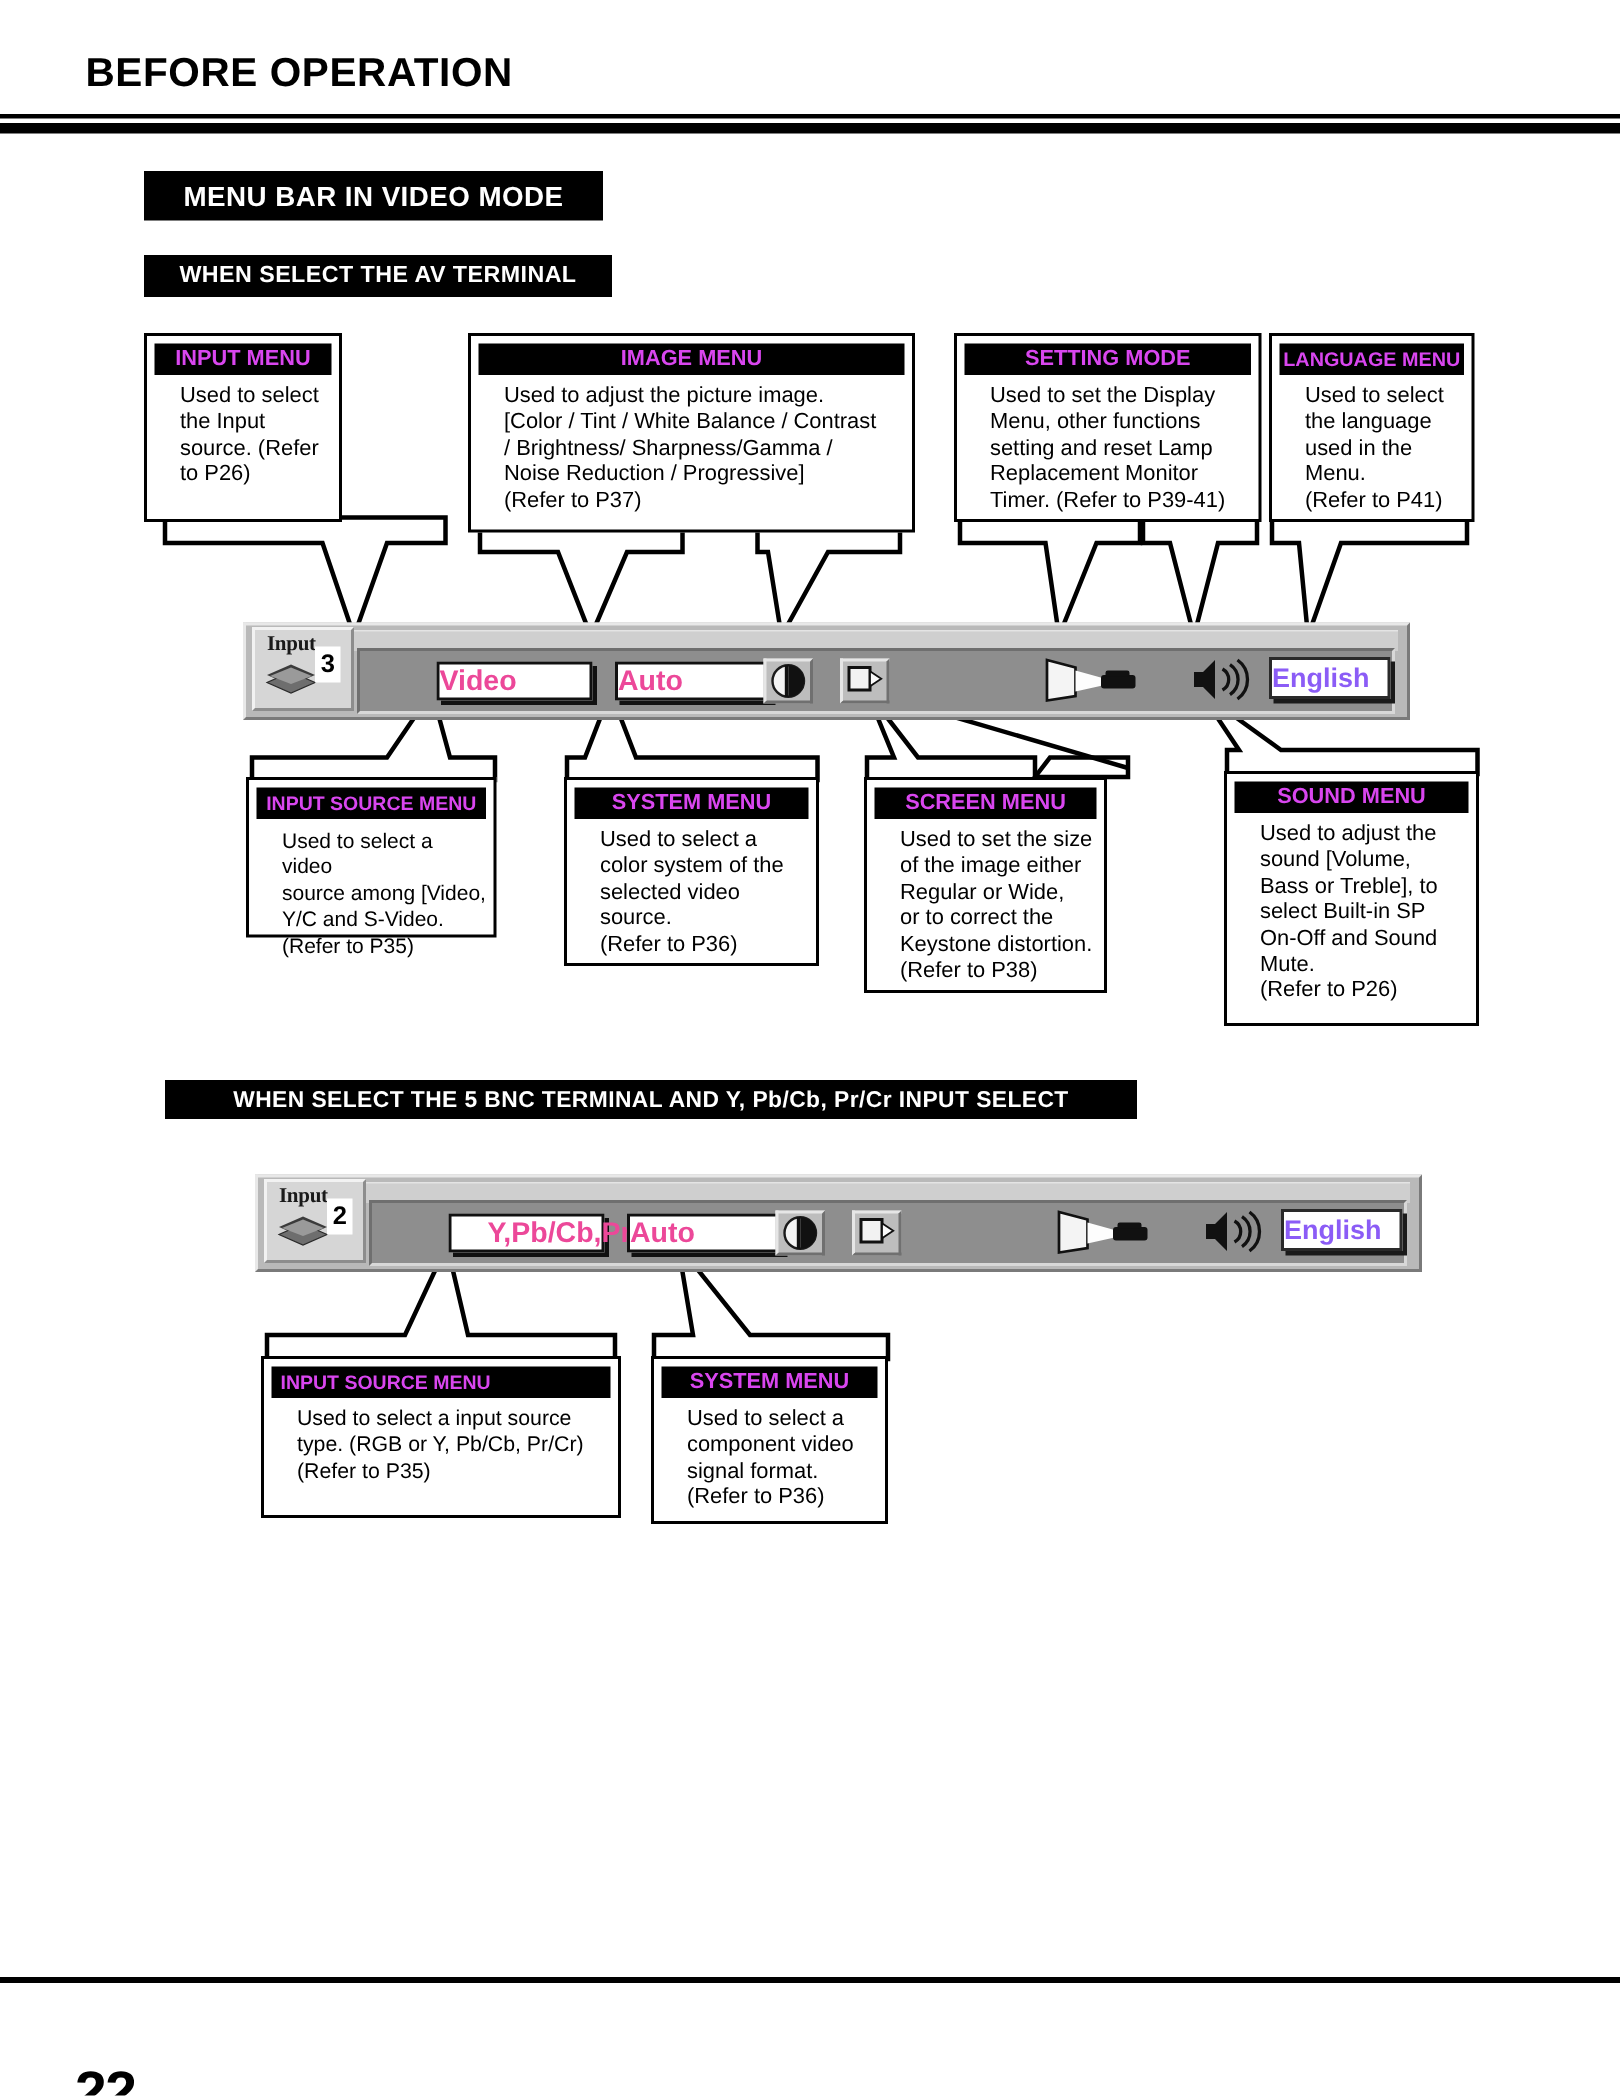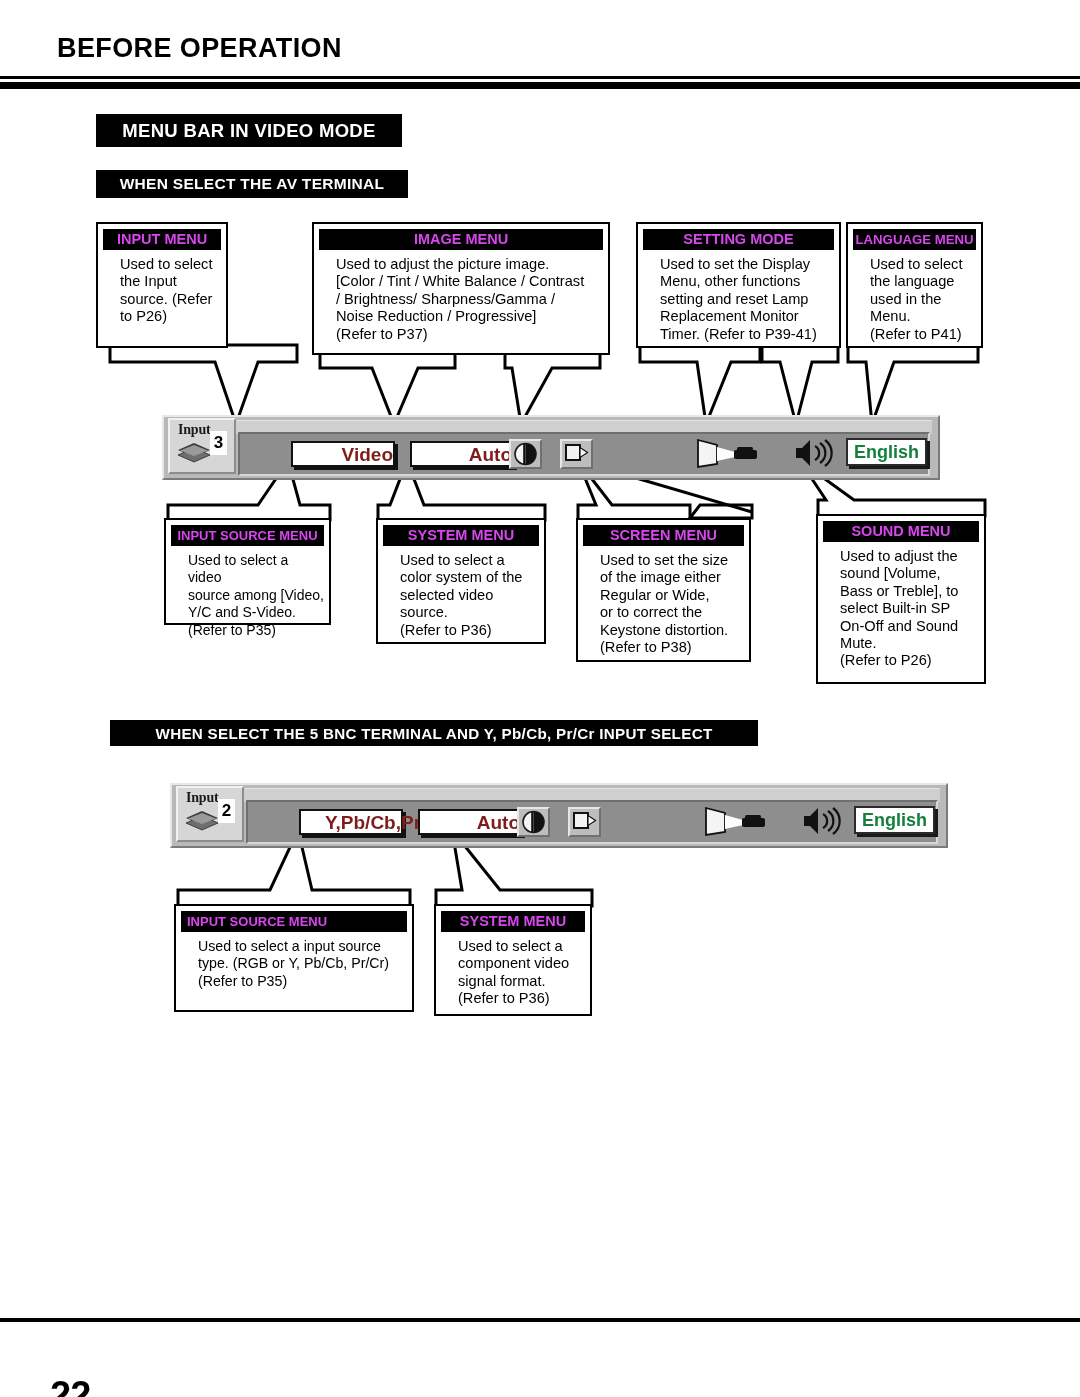--- a/index.html
+++ b/index.html
@@ -175,41 +175,40 @@
     border-right: 2px solid #d8d8d8;
     border-bottom: 2px solid #d8d8d8;
     box-sizing: border-box;
   }
   .mb-select {
     position: absolute;
     background: #ffffff;
     border: 2px solid #111;
     box-sizing: border-box;
     font-weight: bold;
-    text-align: right;
-    color: #7f1d1d;
+    text-align: left;
+    color: #ec4899;
     box-shadow: 3px 3px 0 #111;
   }
   .mb-icon-box {
     position: absolute;
     background: #bdbdbd;
     border-top: 2px solid #e6e6e6;
     border-left: 2px solid #e6e6e6;
     border-right: 2px solid #707070;
     border-bottom: 2px solid #707070;
     box-sizing: border-box;
   }
   .mb-lang-btn {
     position: absolute;
     background: #ffffff;
     border: 2px solid #2a2a2a;
     box-sizing: border-box;
-    text-align: center;
-    font-weight: bold;
-    color: #15803d;
+    font-weight: bold;
+    color: #8b5cf6;
     box-shadow: 3px 3px 0 #1a1a1a;
   }
   .mb-plain-icon {
     position: absolute;
   }
 
   
   .footer-rule {
     position: absolute;
     left: 0; top: 1318px;
@@ -370,21 +369,21 @@
 
 <div class="callout" style="left:376px; top:518px; width:170px; height:126px;">
   <div class="callout-title">SYSTEM MENU</div>
   <div class="callout-body">Used to select a
 color system of the
 selected video
 source.
 (Refer to P36)</div>
 </div>
 
-<div class="callout" style="left:576px; top:518px; width:175px; height:144px;">
+<div class="callout" style="left:576px; top:518px; width:162px; height:144px;">
   <div class="callout-title">SCREEN MENU</div>
   <div class="callout-body">Used to set the size
 of the image either
 Regular or  Wide,
 or to correct the
 Keystone distortion.
 (Refer to P38)</div>
 </div>
 
 <div class="callout" style="left:816px; top:514px; width:170px; height:170px;">

